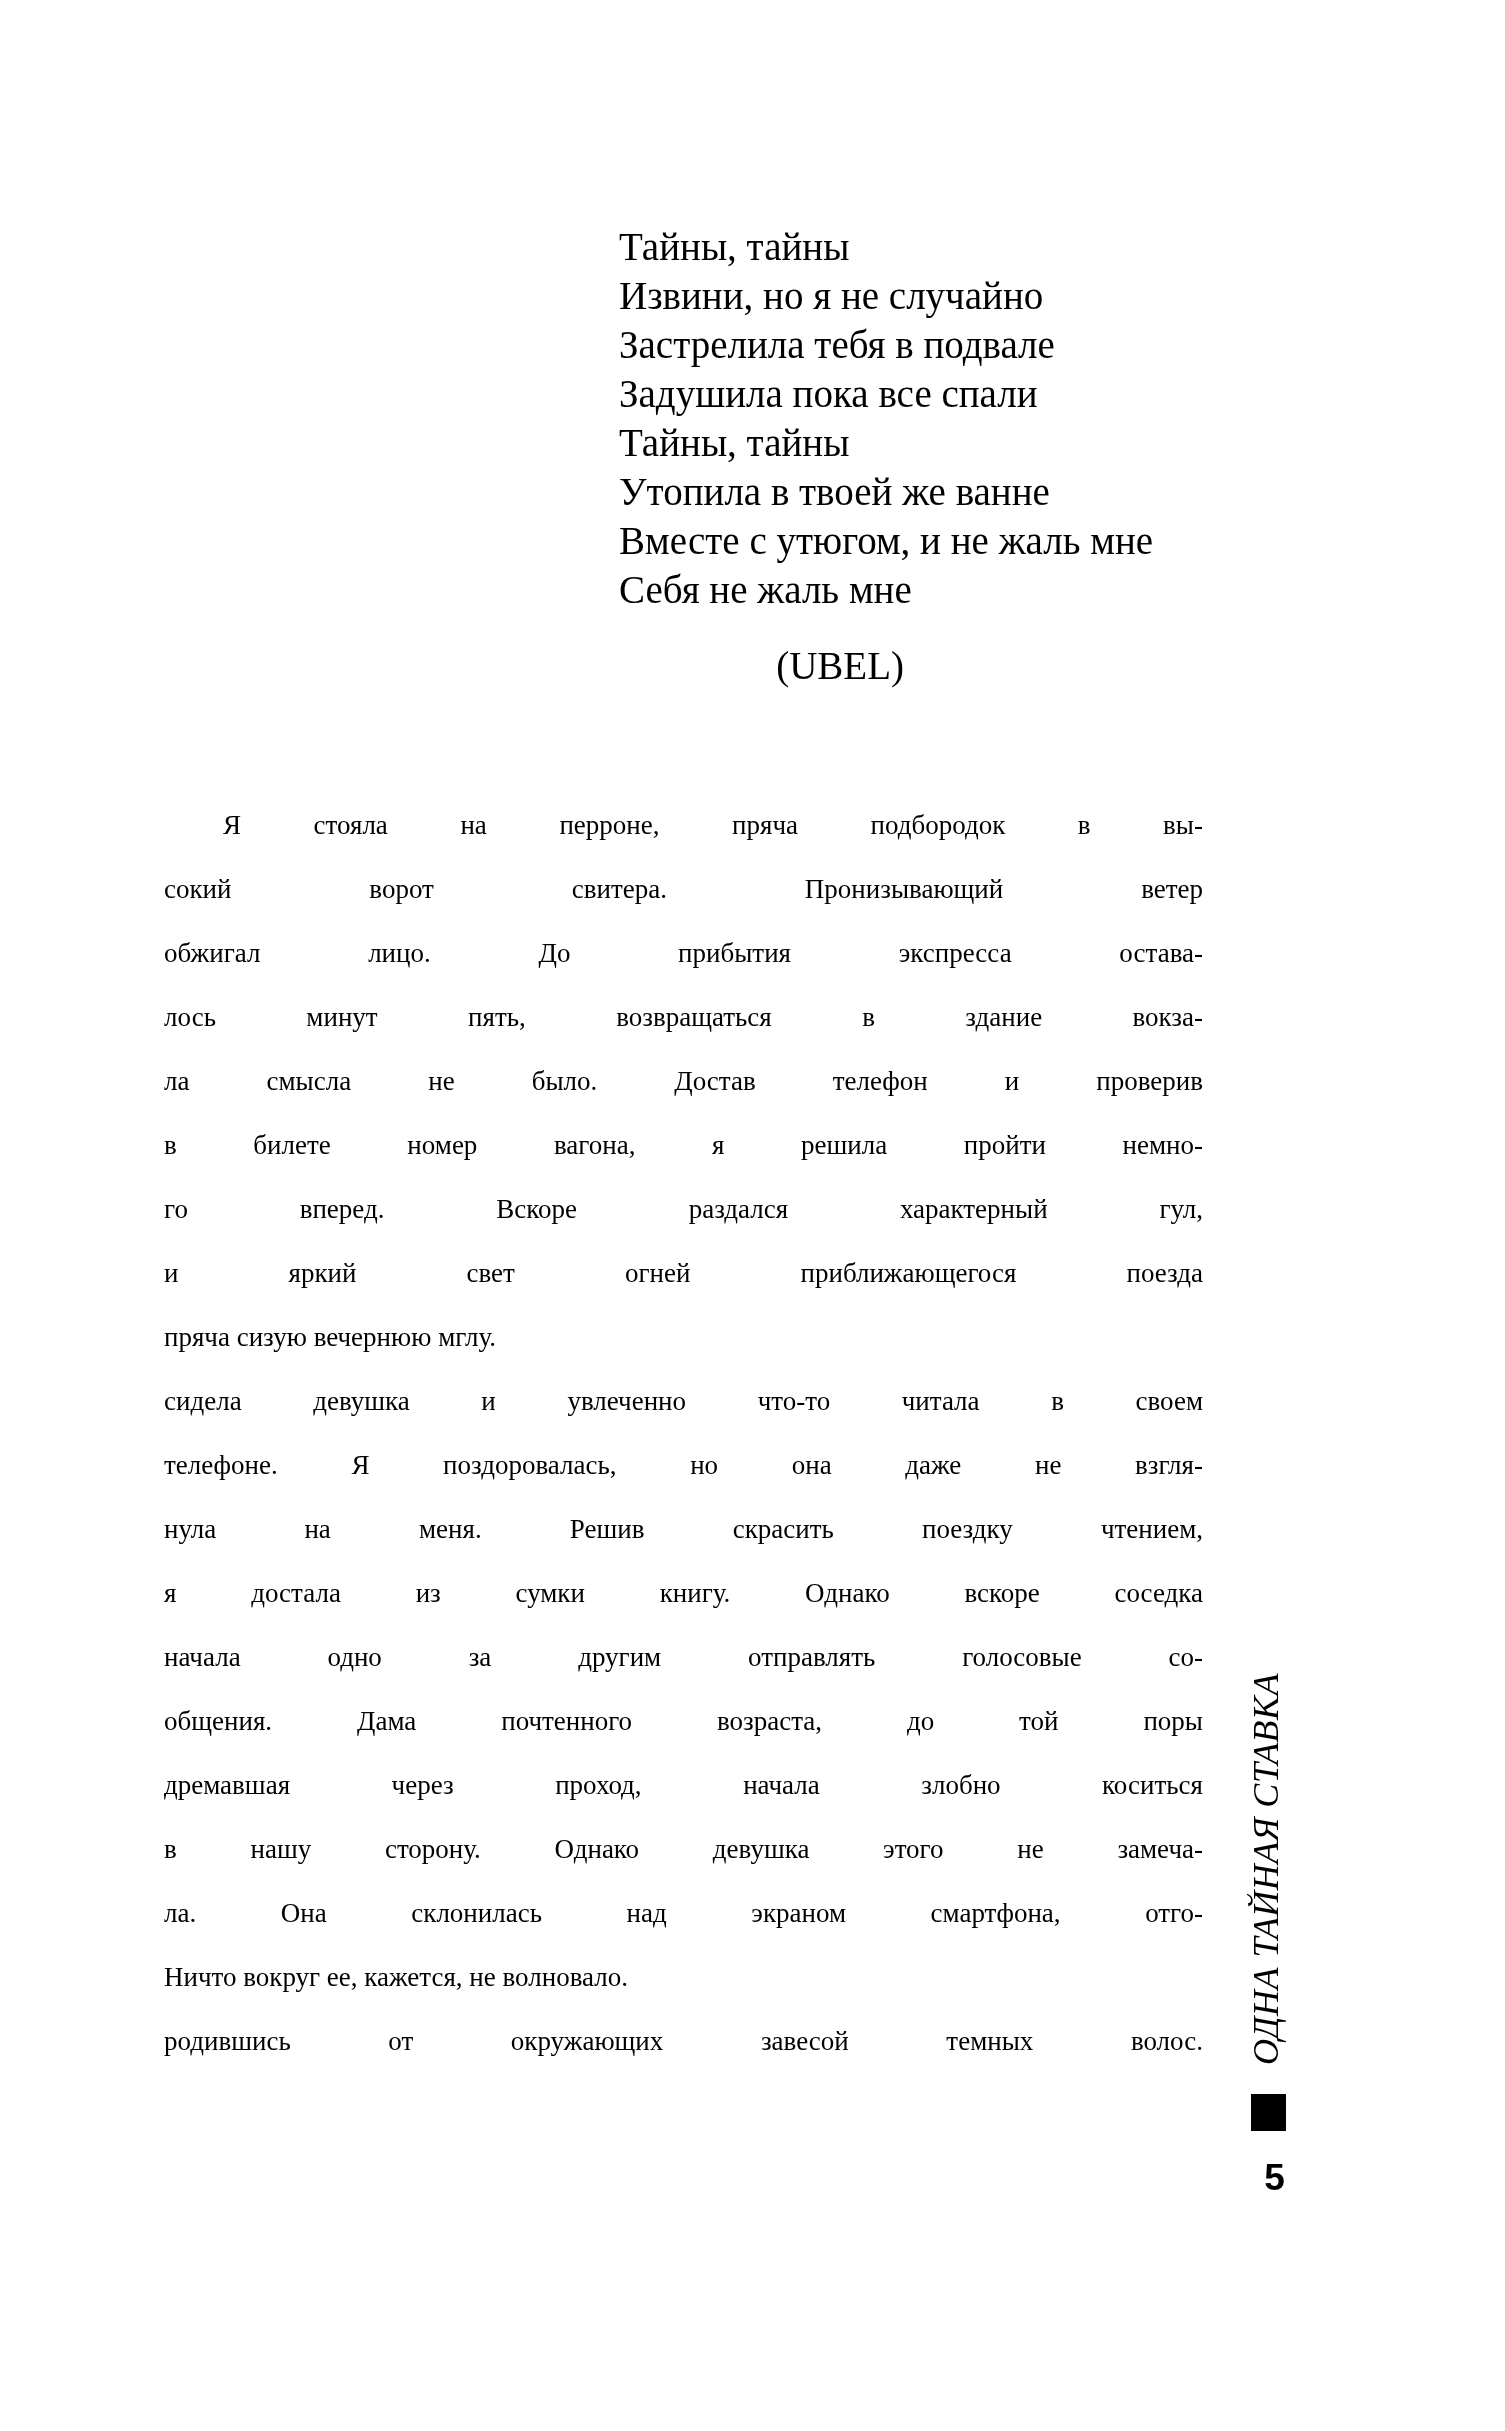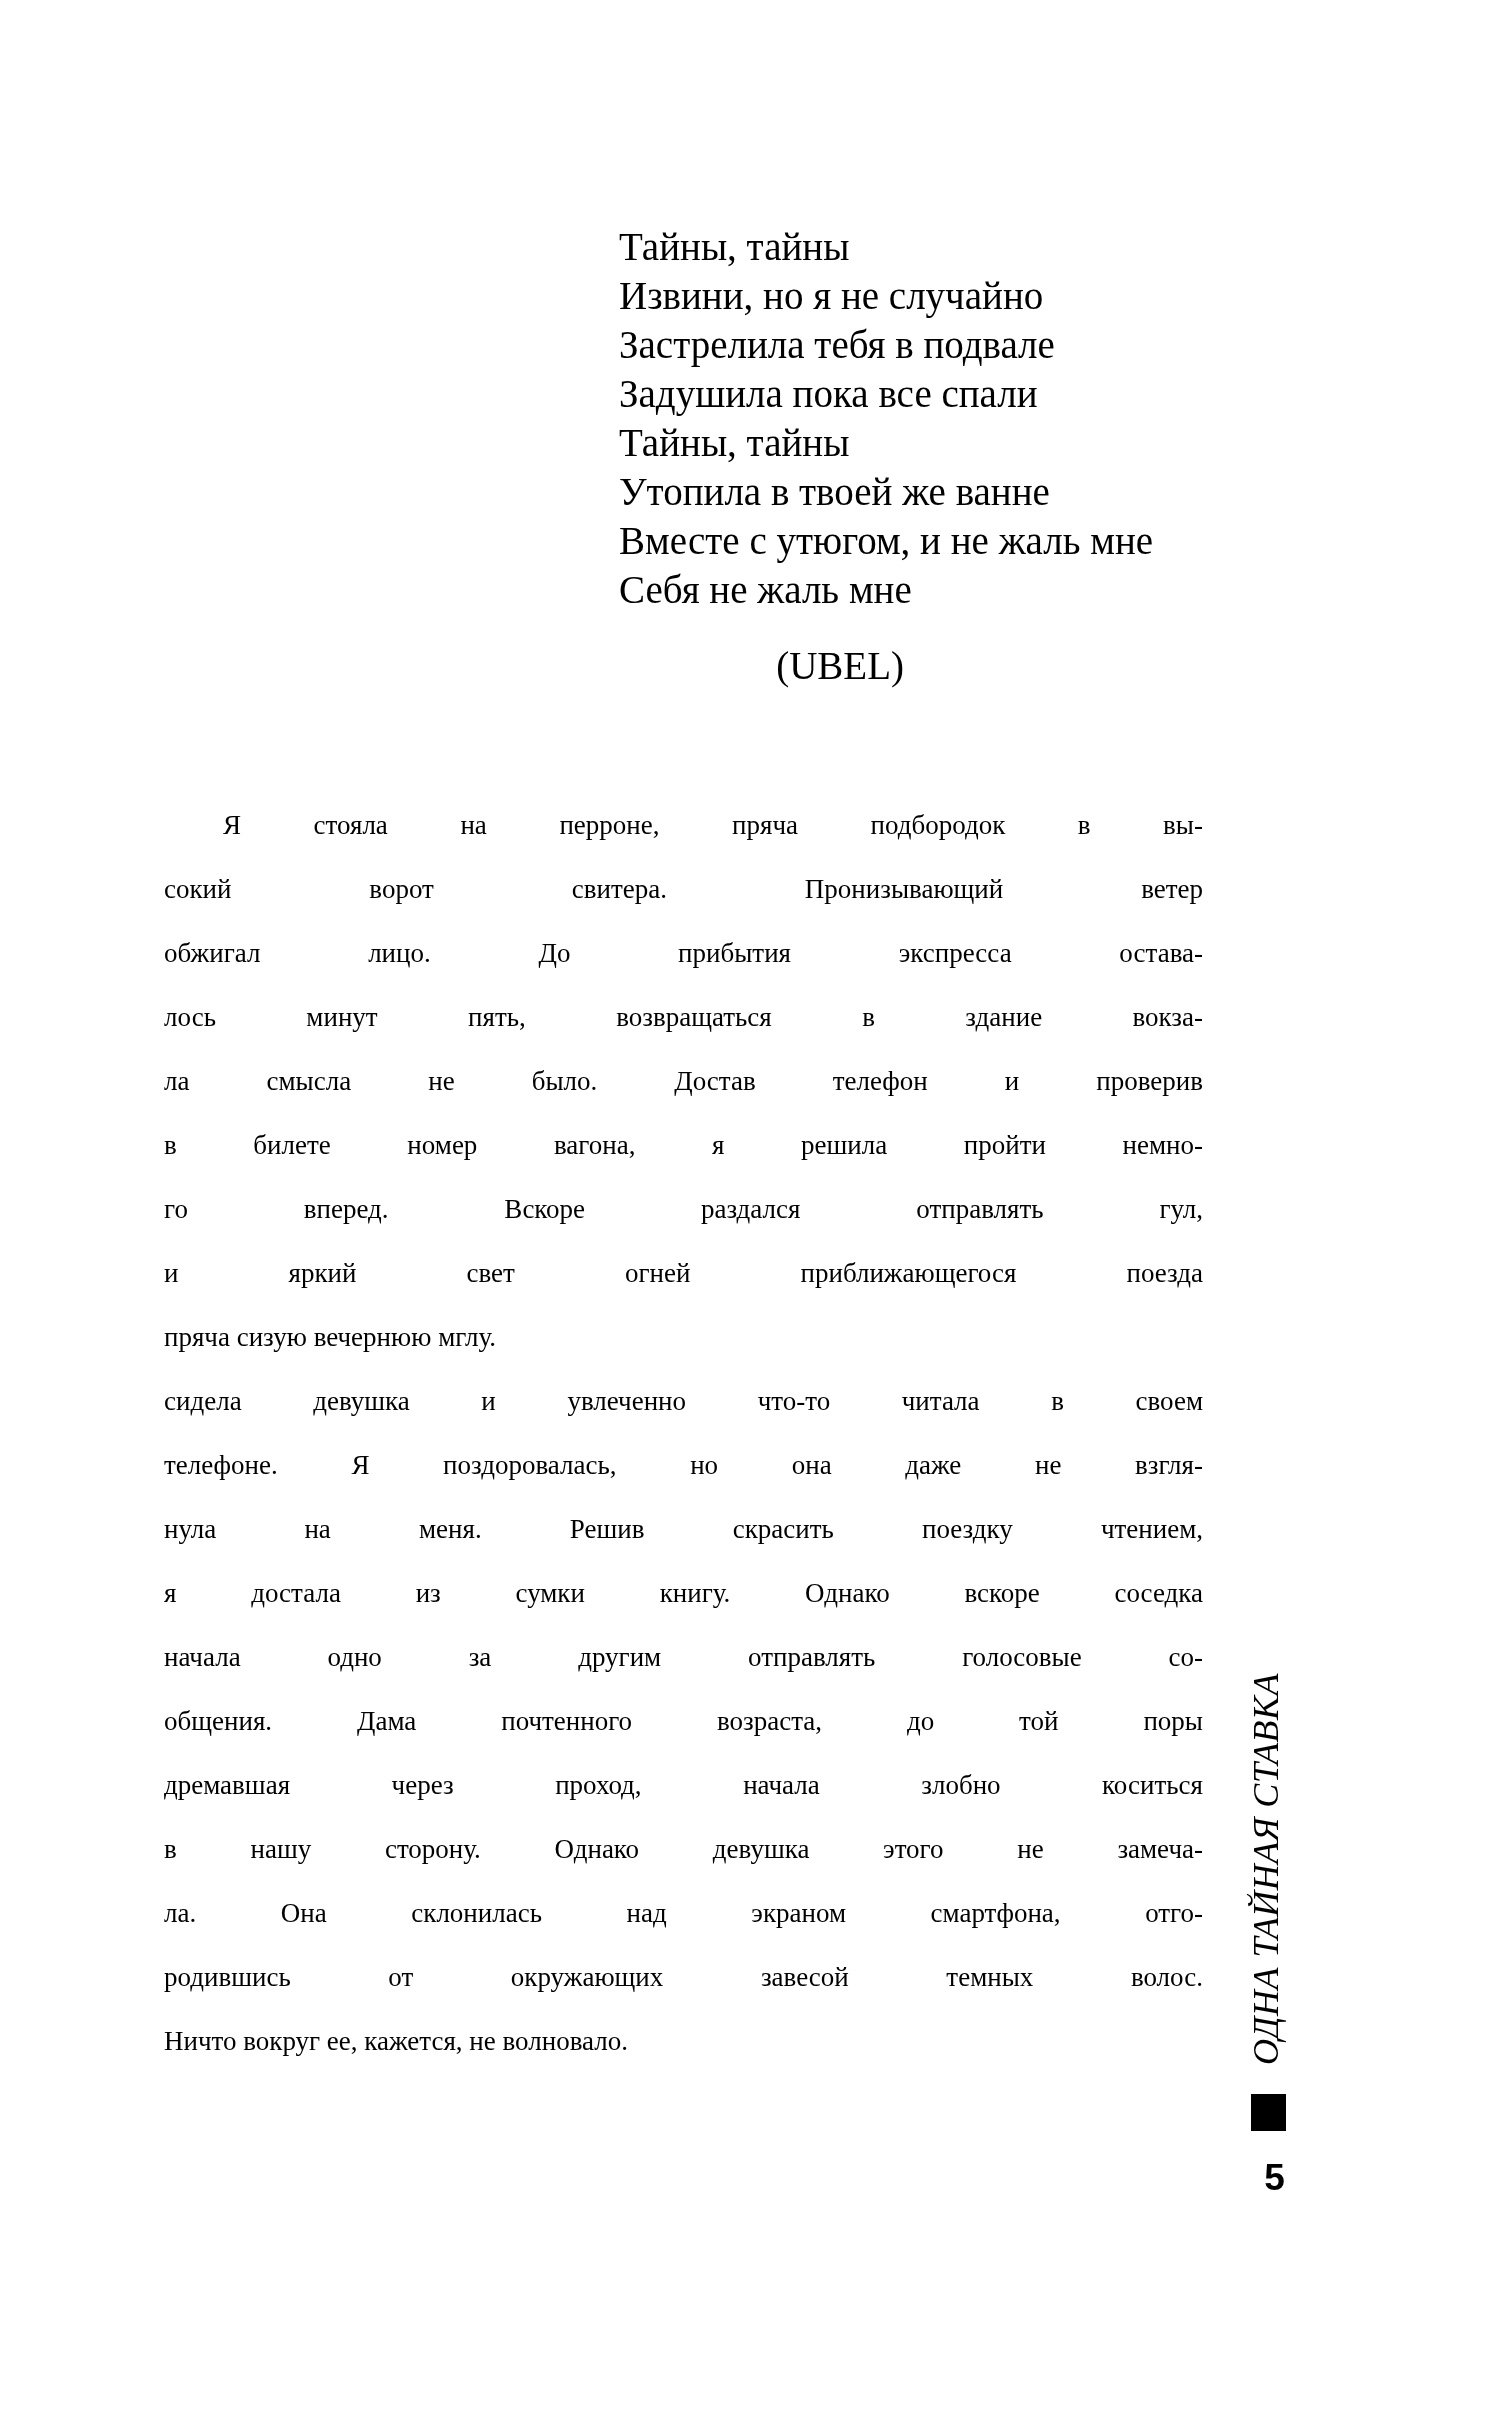--- a/index.html
+++ b/index.html
@@ -118,36 +118,36 @@
   <div class="epigraph-source">(UBEL)</div>
 
   <div class="body-text">
     <div>
       <span class="line indent">Я стояла на перроне, пряча подбородок в вы-</span>
       <span class="line">сокий ворот свитера. Пронизывающий ветер</span>
       <span class="line">обжигал лицо. До прибытия экспресса остава-</span>
       <span class="line">лось минут пять, возвращаться в здание вокза-</span>
       <span class="line">ла смысла не было. Достав телефон и проверив</span>
       <span class="line">в билете номер вагона, я решила пройти немно-</span>
-      <span class="line">го вперед. Вскоре раздался отправлять гул,</span>
+      <span class="line">го вперед. Вскоре раздался характерный гул,</span>
       <span class="line">и яркий свет огней приближающегося поезда</span>
       <span class="line last">пряча сизую вечернюю мглу.</span>
     </div>
     <div>
       <span class="line">сидела девушка и увлеченно что-то читала в своем</span>
       <span class="line">телефоне. Я поздоровалась, но она даже не взгля-</span>
       <span class="line">нула на меня. Решив скрасить поездку чтением,</span>
       <span class="line">я достала из сумки книгу. Однако вскоре соседка</span>
       <span class="line">начала одно за другим отправлять голосовые со-</span>
       <span class="line">общения. Дама почтенного возраста, до той поры</span>
       <span class="line">дремавшая через проход, начала злобно коситься</span>
       <span class="line">в нашу сторону. Однако девушка этого не замеча-</span>
       <span class="line">ла. Она склонилась над экраном смартфона, отго-</span>
+      <span class="line last">Ничто вокруг ее, кажется, не волновало.</span>
       <span class="line">родившись от окружающих завесой темных волос.</span>
-      <span class="line last">Ничто вокруг ее, кажется, не волновало.</span>
     </div>
   </div>
 
   <div class="running-head">ОДНА ТАЙНАЯ СТАВКА</div>
   <div class="head-square"></div>
   <div class="page-number">5</div>
 
 </div>
 
 

